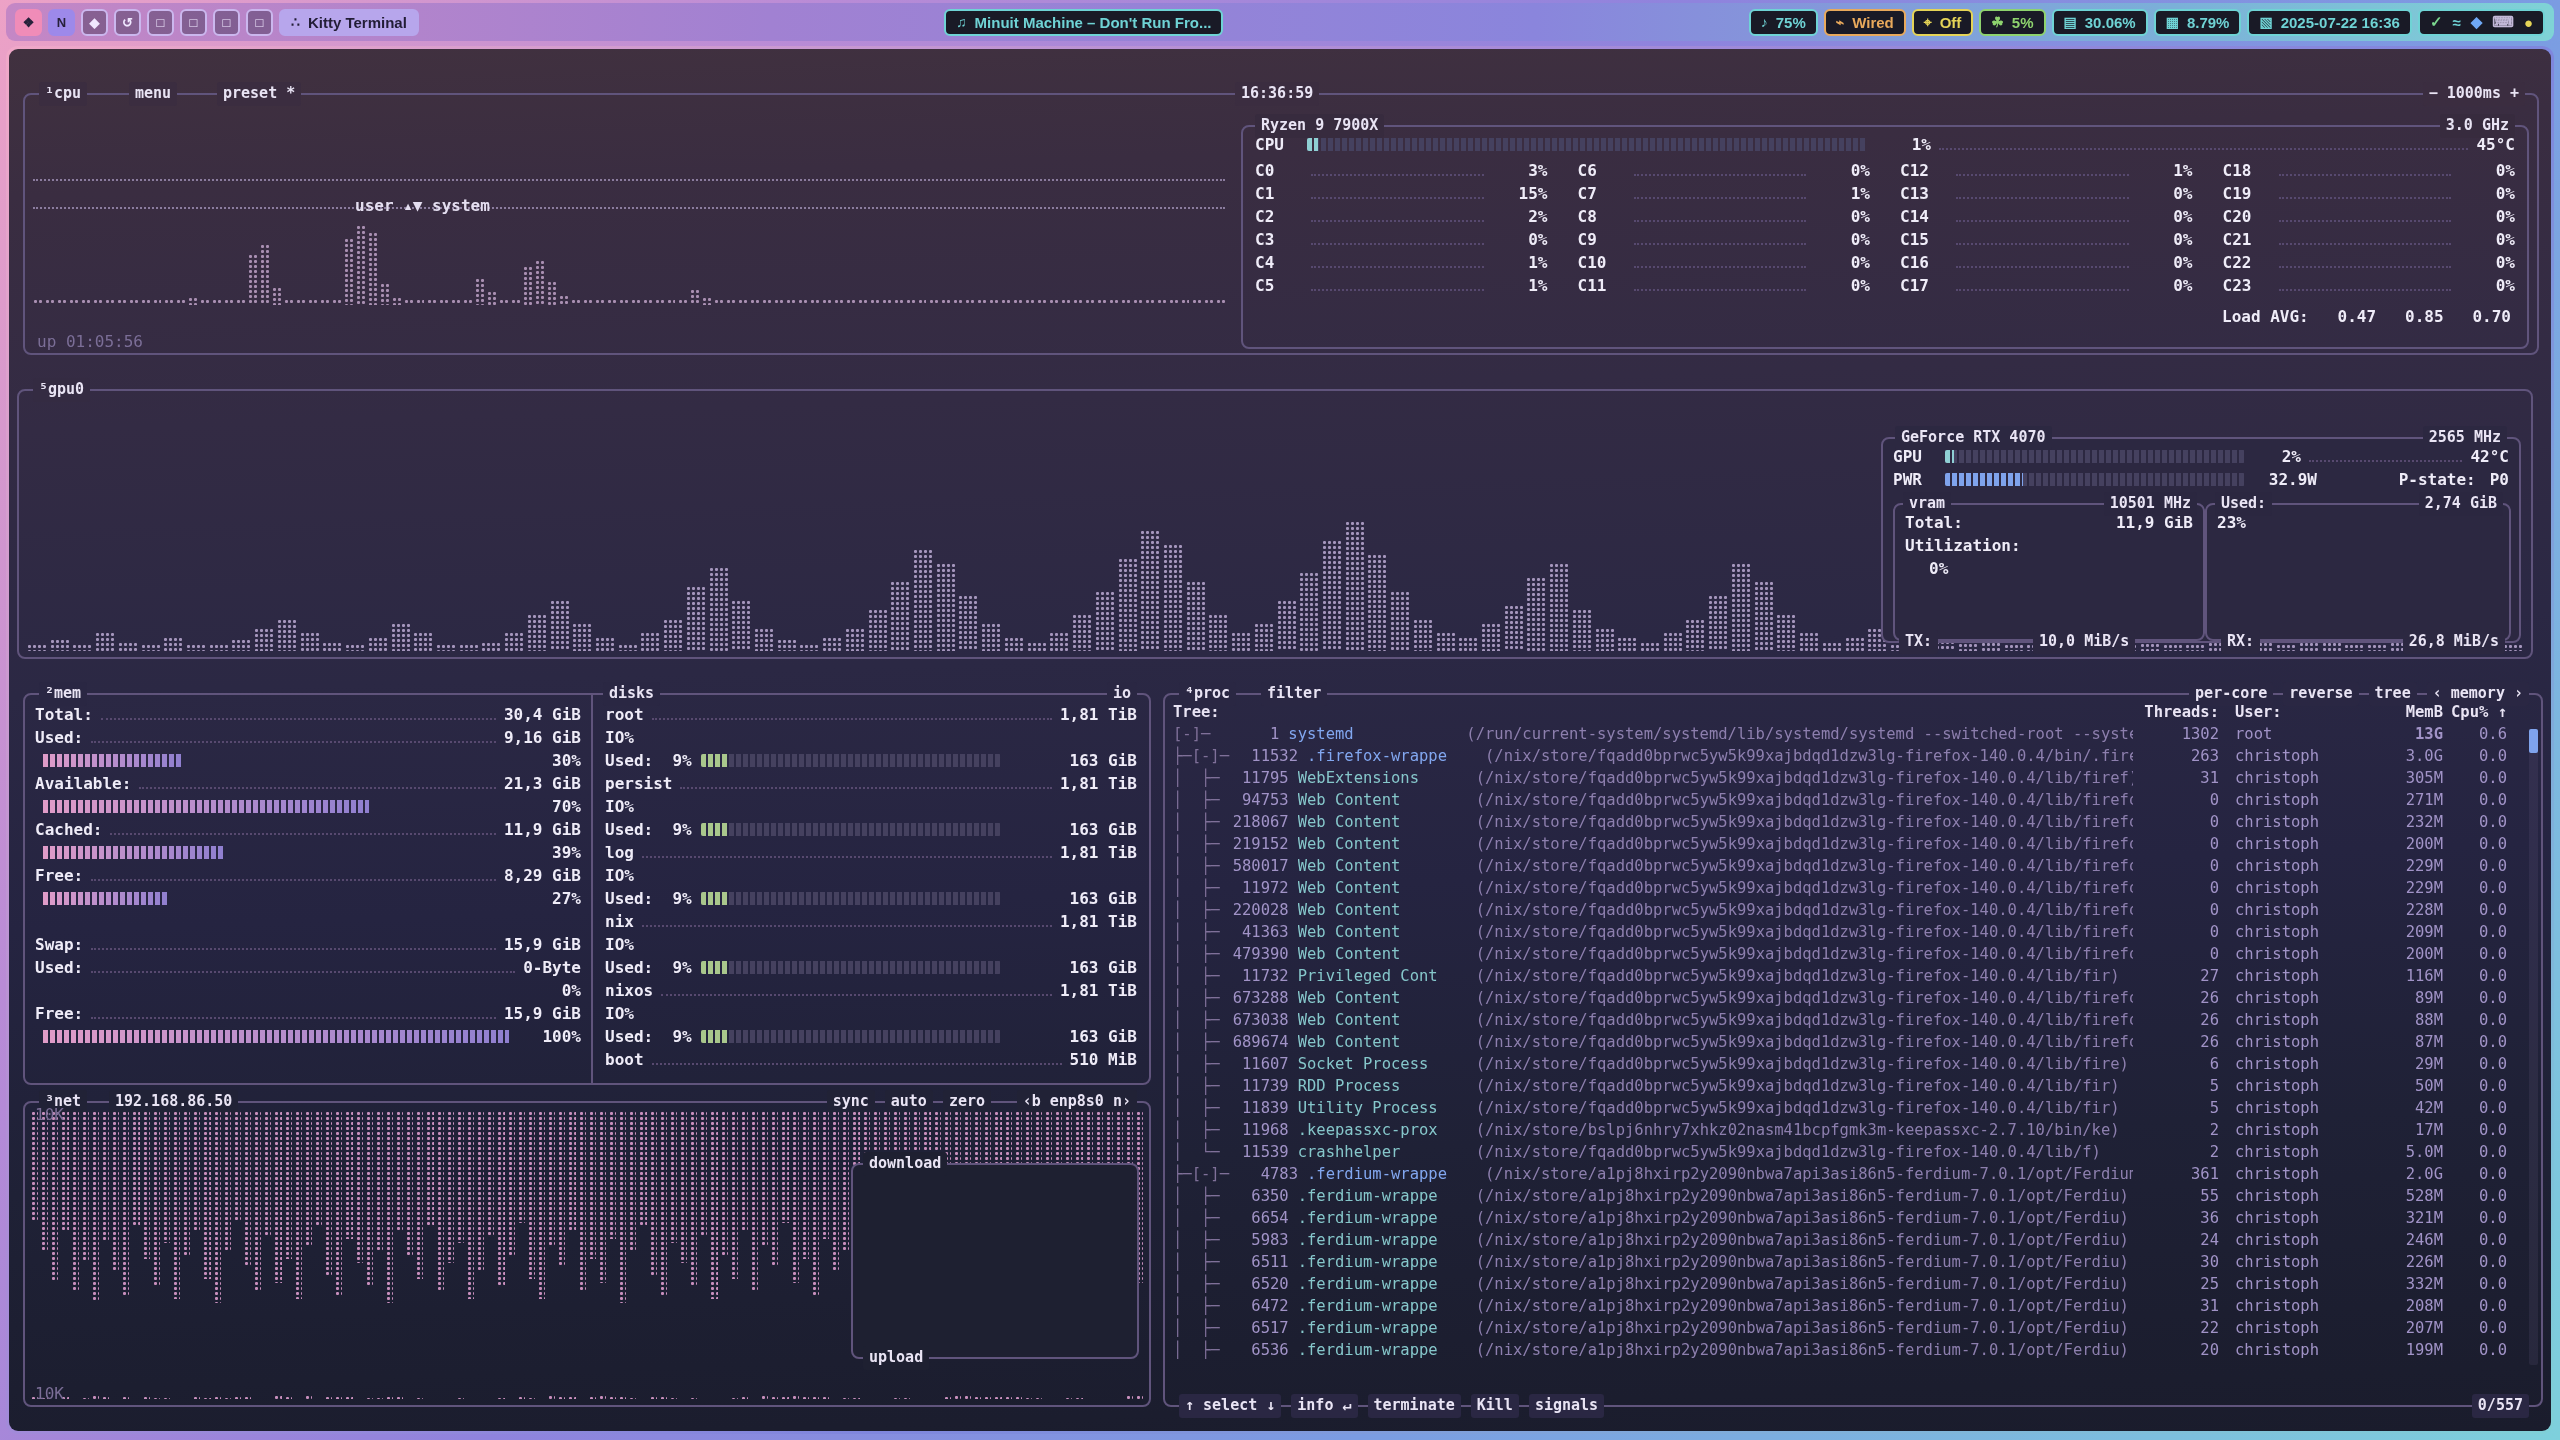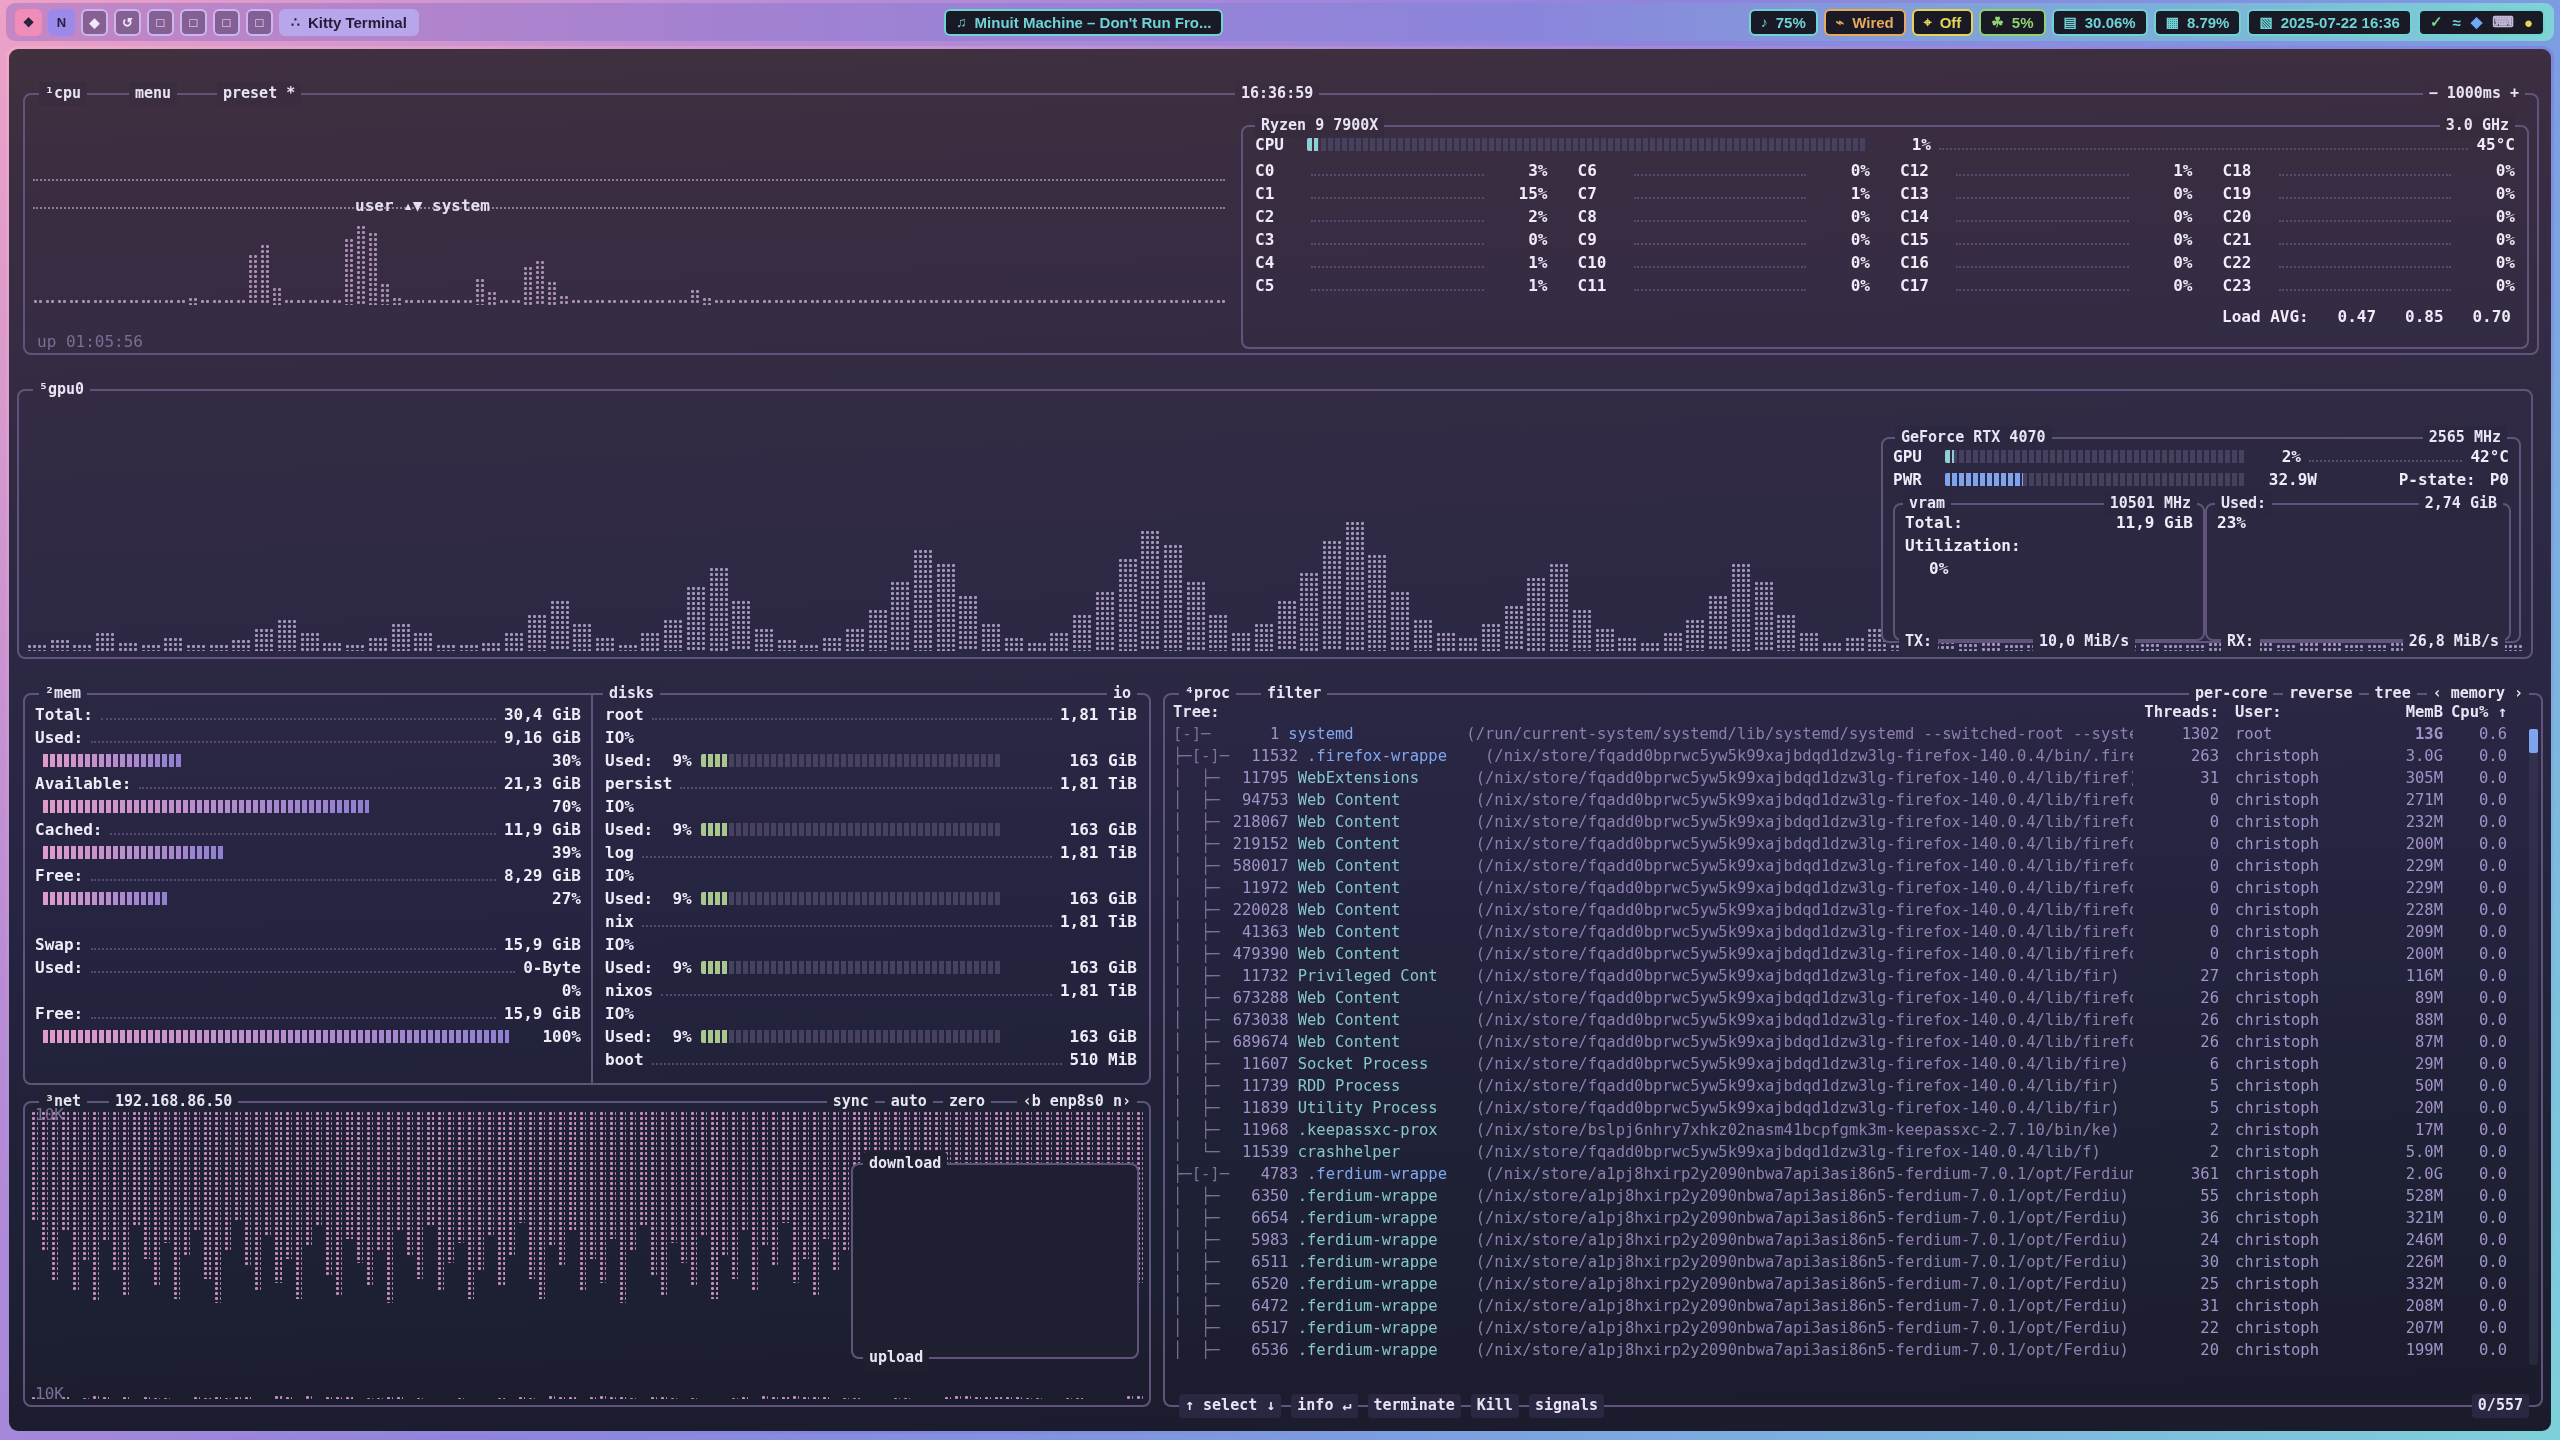--- a/index.html
+++ b/index.html
@@ -785,21 +785,21 @@
             <div class="prow"><span class="pbr">│  ├─</span><span class="ppid">11972</span><span class="pname tealc">Web Content</span><span class="pcmd">(/nix/store/fqadd0bprwc5yw5k99xajbdqd1dzw3lg-firefox-140.0.4/lib/firefox)</span><span class="pth">0</span><span class="puser">christoph</span><span class="pmem">229M</span><span class="pcpu">0.0</span></div>
             <div class="prow"><span class="pbr">│  ├─</span><span class="ppid">220028</span><span class="pname tealc">Web Content</span><span class="pcmd">(/nix/store/fqadd0bprwc5yw5k99xajbdqd1dzw3lg-firefox-140.0.4/lib/firefo)</span><span class="pth">0</span><span class="puser">christoph</span><span class="pmem">228M</span><span class="pcpu">0.0</span></div>
             <div class="prow"><span class="pbr">│  ├─</span><span class="ppid">41363</span><span class="pname tealc">Web Content</span><span class="pcmd">(/nix/store/fqadd0bprwc5yw5k99xajbdqd1dzw3lg-firefox-140.0.4/lib/firefox)</span><span class="pth">0</span><span class="puser">christoph</span><span class="pmem">209M</span><span class="pcpu">0.0</span></div>
             <div class="prow"><span class="pbr">│  ├─</span><span class="ppid">479390</span><span class="pname tealc">Web Content</span><span class="pcmd">(/nix/store/fqadd0bprwc5yw5k99xajbdqd1dzw3lg-firefox-140.0.4/lib/firefo)</span><span class="pth">0</span><span class="puser">christoph</span><span class="pmem">200M</span><span class="pcpu">0.0</span></div>
             <div class="prow"><span class="pbr">│  ├─</span><span class="ppid">11732</span><span class="pname tealc">Privileged Cont</span><span class="pcmd">(/nix/store/fqadd0bprwc5yw5k99xajbdqd1dzw3lg-firefox-140.0.4/lib/fir)</span><span class="pth">27</span><span class="puser">christoph</span><span class="pmem">116M</span><span class="pcpu">0.0</span></div>
             <div class="prow"><span class="pbr">│  ├─</span><span class="ppid">673288</span><span class="pname tealc">Web Content</span><span class="pcmd">(/nix/store/fqadd0bprwc5yw5k99xajbdqd1dzw3lg-firefox-140.0.4/lib/firefo)</span><span class="pth">26</span><span class="puser">christoph</span><span class="pmem">89M</span><span class="pcpu">0.0</span></div>
             <div class="prow"><span class="pbr">│  ├─</span><span class="ppid">673038</span><span class="pname tealc">Web Content</span><span class="pcmd">(/nix/store/fqadd0bprwc5yw5k99xajbdqd1dzw3lg-firefox-140.0.4/lib/firefo)</span><span class="pth">26</span><span class="puser">christoph</span><span class="pmem">88M</span><span class="pcpu">0.0</span></div>
             <div class="prow"><span class="pbr">│  ├─</span><span class="ppid">689674</span><span class="pname tealc">Web Content</span><span class="pcmd">(/nix/store/fqadd0bprwc5yw5k99xajbdqd1dzw3lg-firefox-140.0.4/lib/firefo)</span><span class="pth">26</span><span class="puser">christoph</span><span class="pmem">87M</span><span class="pcpu">0.0</span></div>
             <div class="prow"><span class="pbr">│  ├─</span><span class="ppid">11607</span><span class="pname tealc">Socket Process</span><span class="pcmd">(/nix/store/fqadd0bprwc5yw5k99xajbdqd1dzw3lg-firefox-140.0.4/lib/fire)</span><span class="pth">6</span><span class="puser">christoph</span><span class="pmem">29M</span><span class="pcpu">0.0</span></div>
             <div class="prow"><span class="pbr">│  ├─</span><span class="ppid">11739</span><span class="pname tealc">RDD Process</span><span class="pcmd">(/nix/store/fqadd0bprwc5yw5k99xajbdqd1dzw3lg-firefox-140.0.4/lib/fir)</span><span class="pth">5</span><span class="puser">christoph</span><span class="pmem">50M</span><span class="pcpu">0.0</span></div>
-            <div class="prow"><span class="pbr">│  ├─</span><span class="ppid">11839</span><span class="pname tealc">Utility Process</span><span class="pcmd">(/nix/store/fqadd0bprwc5yw5k99xajbdqd1dzw3lg-firefox-140.0.4/lib/fir)</span><span class="pth">5</span><span class="puser">christoph</span><span class="pmem">20M</span><span class="pcpu">0.0</span></div>
+            <div class="prow"><span class="pbr">│  ├─</span><span class="ppid">11839</span><span class="pname tealc">Utility Process</span><span class="pcmd">(/nix/store/fqadd0bprwc5yw5k99xajbdqd1dzw3lg-firefox-140.0.4/lib/fir)</span><span class="pth">5</span><span class="puser">christoph</span><span class="pmem">42M</span><span class="pcpu">0.0</span></div>
             <div class="prow"><span class="pbr">│  ├─</span><span class="ppid">11968</span><span class="pname tealc">.keepassxc-prox</span><span class="pcmd">(/nix/store/bslpj6nhry7xhkz02nasm41bcpfgmk3m-keepassxc-2.7.10/bin/ke)</span><span class="pth">2</span><span class="puser">christoph</span><span class="pmem">17M</span><span class="pcpu">0.0</span></div>
             <div class="prow"><span class="pbr">│  └─</span><span class="ppid">11539</span><span class="pname tealc">crashhelper</span><span class="pcmd">(/nix/store/fqadd0bprwc5yw5k99xajbdqd1dzw3lg-firefox-140.0.4/lib/f)</span><span class="pth">2</span><span class="puser">christoph</span><span class="pmem">5.0M</span><span class="pcpu">0.0</span></div>
             <div class="prow"><span class="pbr">├─[-]─</span><span class="ppid">4783</span><span class="pname bluec">.ferdium-wrappe</span><span class="pcmd">(/nix/store/a1pj8hxirp2y2090nbwa7api3asi86n5-ferdium-7.0.1/opt/Ferdium/.)</span><span class="pth">361</span><span class="puser">christoph</span><span class="pmem">2.0G</span><span class="pcpu">0.0</span></div>
             <div class="prow"><span class="pbr">│  ├─</span><span class="ppid">6350</span><span class="pname tealc">.ferdium-wrappe</span><span class="pcmd">(/nix/store/a1pj8hxirp2y2090nbwa7api3asi86n5-ferdium-7.0.1/opt/Ferdiu)</span><span class="pth">55</span><span class="puser">christoph</span><span class="pmem">528M</span><span class="pcpu">0.0</span></div>
             <div class="prow"><span class="pbr">│  ├─</span><span class="ppid">6654</span><span class="pname tealc">.ferdium-wrappe</span><span class="pcmd">(/nix/store/a1pj8hxirp2y2090nbwa7api3asi86n5-ferdium-7.0.1/opt/Ferdiu)</span><span class="pth">36</span><span class="puser">christoph</span><span class="pmem">321M</span><span class="pcpu">0.0</span></div>
             <div class="prow"><span class="pbr">│  ├─</span><span class="ppid">5983</span><span class="pname tealc">.ferdium-wrappe</span><span class="pcmd">(/nix/store/a1pj8hxirp2y2090nbwa7api3asi86n5-ferdium-7.0.1/opt/Ferdiu)</span><span class="pth">24</span><span class="puser">christoph</span><span class="pmem">246M</span><span class="pcpu">0.0</span></div>
             <div class="prow"><span class="pbr">│  ├─</span><span class="ppid">6511</span><span class="pname tealc">.ferdium-wrappe</span><span class="pcmd">(/nix/store/a1pj8hxirp2y2090nbwa7api3asi86n5-ferdium-7.0.1/opt/Ferdiu)</span><span class="pth">30</span><span class="puser">christoph</span><span class="pmem">226M</span><span class="pcpu">0.0</span></div>
             <div class="prow"><span class="pbr">│  ├─</span><span class="ppid">6520</span><span class="pname tealc">.ferdium-wrappe</span><span class="pcmd">(/nix/store/a1pj8hxirp2y2090nbwa7api3asi86n5-ferdium-7.0.1/opt/Ferdiu)</span><span class="pth">25</span><span class="puser">christoph</span><span class="pmem">332M</span><span class="pcpu">0.0</span></div>
             <div class="prow"><span class="pbr">│  ├─</span><span class="ppid">6472</span><span class="pname tealc">.ferdium-wrappe</span><span class="pcmd">(/nix/store/a1pj8hxirp2y2090nbwa7api3asi86n5-ferdium-7.0.1/opt/Ferdiu)</span><span class="pth">31</span><span class="puser">christoph</span><span class="pmem">208M</span><span class="pcpu">0.0</span></div>
             <div class="prow"><span class="pbr">│  ├─</span><span class="ppid">6517</span><span class="pname tealc">.ferdium-wrappe</span><span class="pcmd">(/nix/store/a1pj8hxirp2y2090nbwa7api3asi86n5-ferdium-7.0.1/opt/Ferdiu)</span><span class="pth">22</span><span class="puser">christoph</span><span class="pmem">207M</span><span class="pcpu">0.0</span></div>

